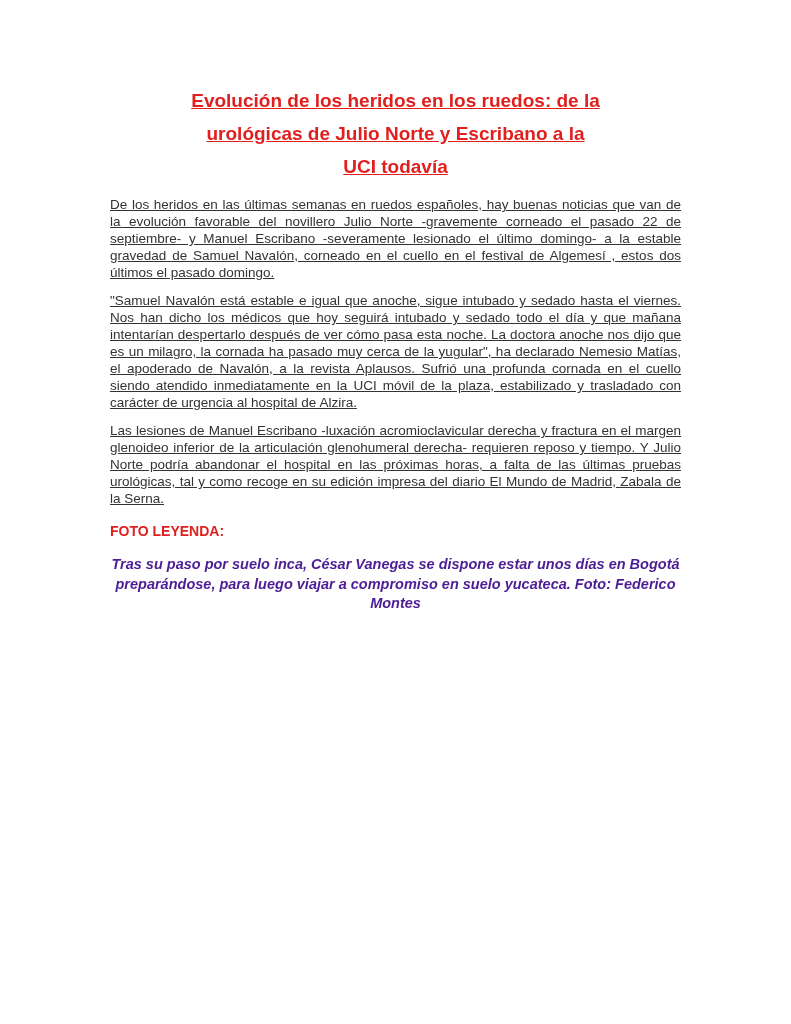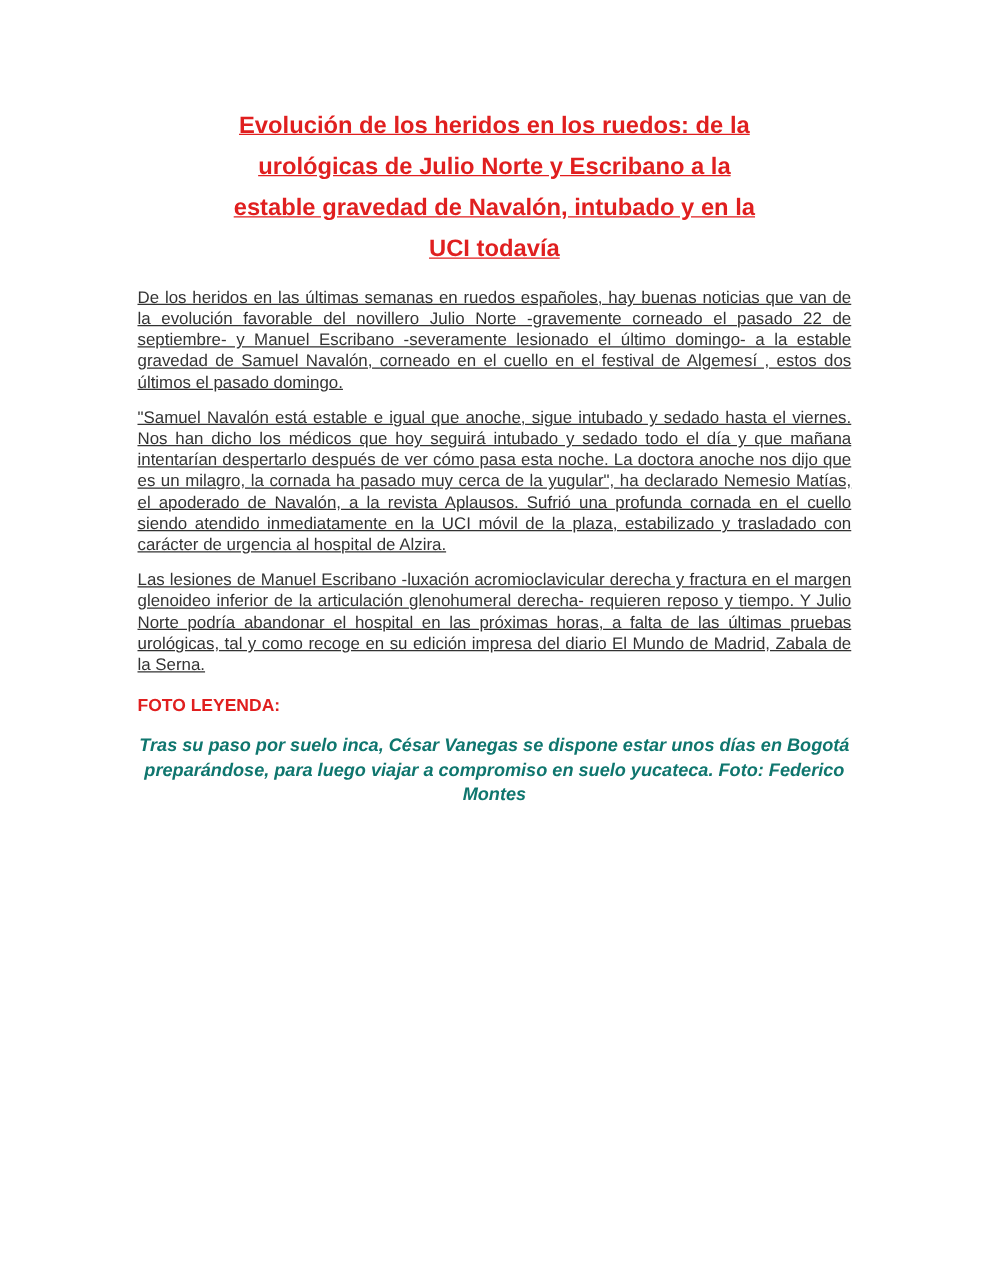--- a/index.html
+++ b/index.html
@@ -45,35 +45,34 @@
     color: #e01f1f;
   }
   .caption-heading .underline {
   }
   .photo-caption {
     font-size: 14.5px;
     line-height: 19.5px;
     font-weight: bold;
     font-style: italic;
     text-align: center;
-    color: #0f766e;
+    color: #4c1d95;
   }
   .photo-caption .caption-line {
     display: block;
   }
 </style>
 </head>
 <body>
 
 <div class="page">
 
   <h1 class="headline">
     <span class="headline-line">Evolución de los heridos en los ruedos: de la</span>
     <span class="headline-line">urológicas de Julio Norte y Escribano a la</span>
-    <span class="headline-line">estable gravedad de Navalón, intubado y en la</span>
     <span class="headline-line">UCI todavía</span>
   </h1>
 
   <p class="body-para">De los heridos en las últimas semanas en ruedos españoles, hay buenas noticias que van de la evolución favorable del novillero Julio Norte -gravemente corneado el pasado 22 de septiembre- y Manuel Escribano -severamente lesionado el último domingo- a la estable gravedad de Samuel Navalón, corneado en el cuello en el festival de Algemesí , estos dos últimos el pasado domingo.</p>
 
   <p class="body-para">"Samuel Navalón está estable e igual que anoche, sigue intubado y sedado hasta el viernes. Nos han dicho los médicos que hoy seguirá intubado y sedado todo el día y que mañana intentarían despertarlo después de ver cómo pasa esta noche. La doctora anoche nos dijo que es un milagro, la cornada ha pasado muy cerca de la yugular", ha declarado Nemesio Matías, el apoderado de Navalón, a la revista Aplausos. Sufrió una profunda cornada en el cuello siendo atendido inmediatamente en la UCI móvil de la plaza, estabilizado y trasladado con carácter de urgencia al hospital de Alzira.</p>
 
   <p class="body-para">Las lesiones de Manuel Escribano -luxación acromioclavicular derecha y fractura en el margen glenoideo inferior de la articulación glenohumeral derecha- requieren reposo y tiempo. Y Julio Norte podría abandonar el hospital en las próximas horas, a falta de las últimas pruebas urológicas, tal y como recoge en su edición impresa del diario El Mundo de Madrid, Zabala de la Serna.</p>
 
   <p class="caption-heading"><span class="underline">FOTO LEYENDA</span><span>:</span></p>

